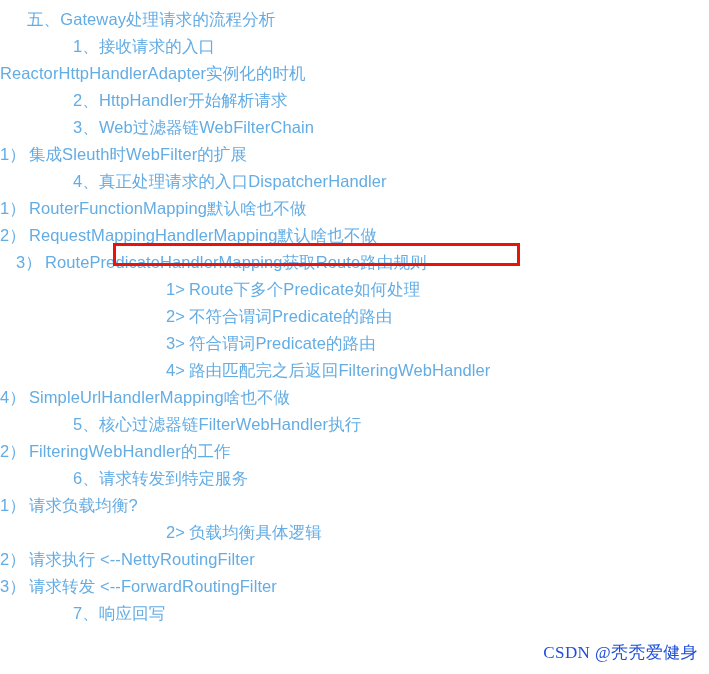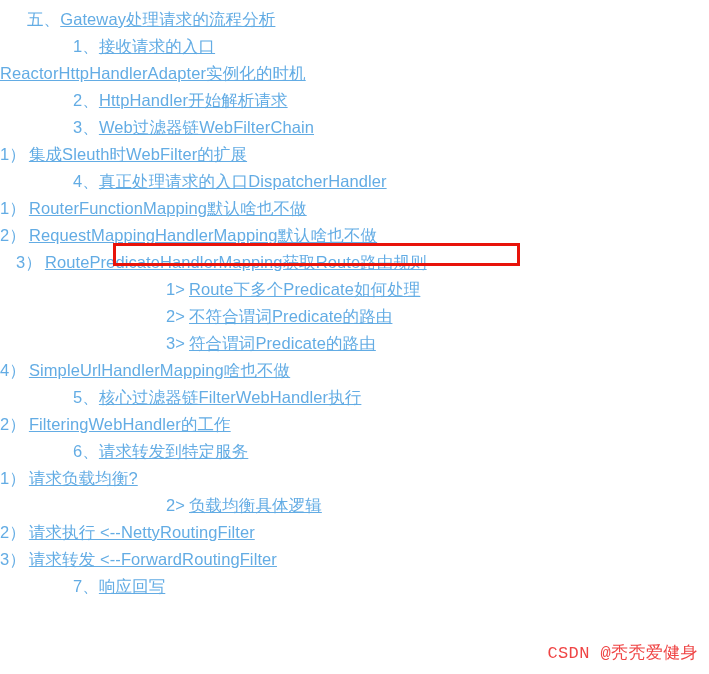--- a/index.html
+++ b/index.html
@@ -25,21 +25,20 @@
   }
 
   .line {
     position: relative;
     height: 27px;
     line-height: 27px;
     white-space: nowrap;
     color: #63ACE4;
     font-size: 16.5px;
     letter-spacing: 0.1px;
-    text-decoration: underline;
   }
 
   
   .lv1 { padding-left: 27px; }
   .lv2 { padding-left: 73px; }
   .lv3 { }
   .lv4 { padding-left: 166px; }
 
   .marker {
     display: inline-block;
@@ -72,23 +71,23 @@
     border: 3px solid #E8130A;
     box-sizing: border-box;
     pointer-events: none;
     z-index: 3;
   }
 
   .watermark {
     position: absolute;
     right: 11px;
     bottom: 10px;
-    color: #ef4444;
+    color: #1d4ed8;
     font-size: 17px;
-    font-family: Liberation Mono, monospace;
+    font-family: Liberation Serif, serif;
     letter-spacing: 0.4px;
     white-space: nowrap;
     user-select: none;
   }
 </style>
 </head>
 <body>
 
 <div id="outline">
     <div class="line lv1"><span class="marker marker-cjk">五、</span><span class="txt">Gateway处理请求的流程分析</span></div>
@@ -97,20 +96,21 @@
     <div class="line lv2"><span class="marker marker-cjk">2、</span><span class="txt">HttpHandler开始解析请求</span></div>
     <div class="line lv2"><span class="marker marker-cjk">3、</span><span class="txt">Web过滤器链WebFilterChain</span></div>
     <div class="line lv3"><span class="marker marker-paren">1）</span><span class="txt">集成Sleuth时WebFilter的扩展</span></div>
     <div class="line lv2"><span class="marker marker-cjk">4、</span><span class="txt">真正处理请求的入口DispatcherHandler</span></div>
     <div class="line lv3"><span class="marker marker-paren">1）</span><span class="txt">RouterFunctionMapping默认啥也不做</span></div>
     <div class="line lv3"><span class="marker marker-paren">2）</span><span class="txt">RequestMappingHandlerMapping默认啥也不做</span></div>
     <div class="line lv3 highlight"><span class="marker marker-paren">3）</span><span class="txt">RoutePredicateHandlerMapping获取Route路由规则</span></div>
     <div class="line lv4"><span class="marker marker-angle">1&gt;</span><span class="txt">Route下多个Predicate如何处理</span></div>
     <div class="line lv4"><span class="marker marker-angle">2&gt;</span><span class="txt">不符合谓词Predicate的路由</span></div>
     <div class="line lv4"><span class="marker marker-angle">3&gt;</span><span class="txt">符合谓词Predicate的路由</span></div>
+    <div class="line lv4"><span class="marker marker-angle">4&gt;</span><span class="txt">路由匹配完之后返回FilteringWebHandler</span></div>
     <div class="line lv3"><span class="marker marker-paren">4）</span><span class="txt">SimpleUrlHandlerMapping啥也不做</span></div>
     <div class="line lv2"><span class="marker marker-cjk">5、</span><span class="txt">核心过滤器链FilterWebHandler执行</span></div>
     <div class="line lv3"><span class="marker marker-paren">2）</span><span class="txt">FilteringWebHandler的工作</span></div>
     <div class="line lv2"><span class="marker marker-cjk">6、</span><span class="txt">请求转发到特定服务</span></div>
     <div class="line lv3"><span class="marker marker-paren">1）</span><span class="txt">请求负载均衡?</span></div>
     <div class="line lv4"><span class="marker marker-angle">2&gt;</span><span class="txt">负载均衡具体逻辑</span></div>
     <div class="line lv3"><span class="marker marker-paren">2）</span><span class="txt">请求执行 &lt;--NettyRoutingFilter</span></div>
     <div class="line lv3"><span class="marker marker-paren">3）</span><span class="txt">请求转发 &lt;--ForwardRoutingFilter</span></div>
     <div class="line lv2"><span class="marker marker-cjk">7、</span><span class="txt">响应回写</span></div>
   </div>

